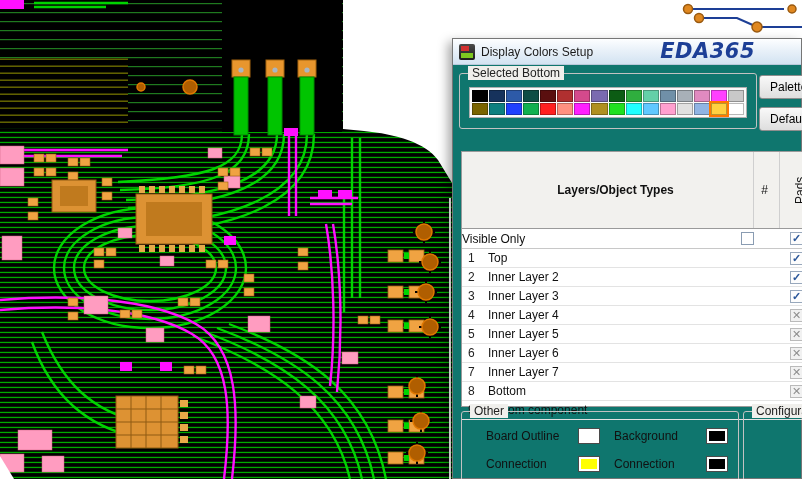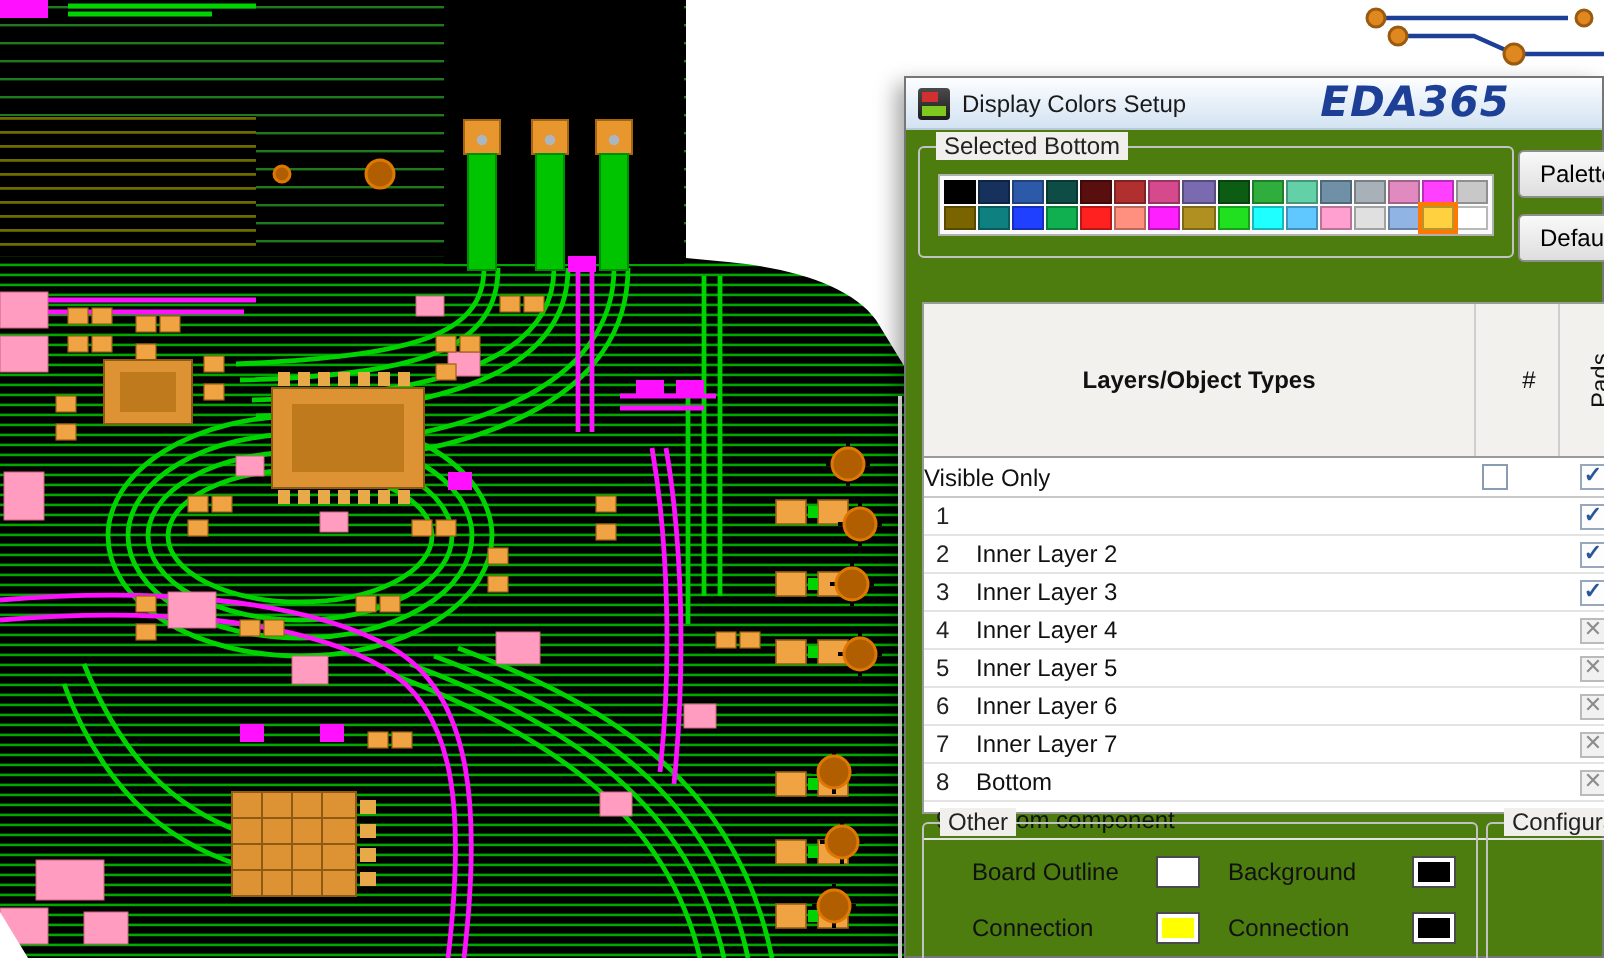--- a/index.html
+++ b/index.html
@@ -7,21 +7,21 @@
          font-family:"Liberation Sans",sans-serif;}
 
   
   .pcb{position:absolute;left:0;top:0;width:460px;height:479px;background:#000;}
 
   
   .topstrip{position:absolute;left:452px;top:0;width:350px;height:38px;background:#fff;}
 
   
   .dialog{position:absolute;left:452px;top:38px;width:350px;height:441px;
-          border:1px solid #767676;background:#4d7c0f;box-sizing:border-box;
+          border:1px solid #767676;background:#0f766e;box-sizing:border-box;
           box-shadow:-4px 4px 10px rgba(0,0,0,.35);}
   .titlebar{position:relative;height:26px;background:linear-gradient(#fdfeff,#e9f1f9 45%,#d3e3f2);
             border-bottom:1px solid #b9c9da;display:flex;align-items:center;padding:0 6px;box-sizing:border-box;}
   .appicon{width:16px;height:16px;border-radius:2px;background:linear-gradient(#4a4a4a,#1d1d1d);position:relative;flex:0 0 16px;}
   .appicon::before{content:"";position:absolute;left:2px;top:2px;width:8px;height:5px;background:#d23030;}
   .appicon::after{content:"";position:absolute;left:2px;right:2px;bottom:2px;height:5px;background:#7ec820;}
   .title{font-size:12px;color:#1a1a1a;margin-left:6px;white-space:nowrap;}
   .brand{position:absolute;right:46px;top:0px;font-family:"DejaVu Sans",sans-serif;font-weight:bold;
          font-size:21px;color:#1d3f96;letter-spacing:.5px;font-style:italic;}
   .dbody{position:relative;width:100%;height:415px;font-size:12px;color:#111;}
@@ -38,21 +38,21 @@
 
   .btn{position:absolute;height:24px;font-size:12px;font-family:inherit;border:1px solid #8e8e8e;
        border-radius:3px;background:linear-gradient(#f9f9f9,#dedede);padding:0 10px;
        text-align:left;white-space:nowrap;overflow:hidden;cursor:default;}
   .b1{left:306px;top:10px;width:110px;}
   .b2{left:306px;top:42px;width:118px;}
 
   .table{position:absolute;left:8px;top:86px;width:356px;height:256px;background:#fff;
          border:1px solid #9a9a9a;box-sizing:border-box;}
   .thead{position:relative;height:76px;background:#f2f1ee;border-bottom:1px solid #9a9a9a;}
-  .htitle{position:absolute;left:0;top:0;width:276px;height:100%;display:flex;align-items:center;
+  .htitle{position:absolute;left:16px;top:0;width:276px;height:100%;display:flex;align-items:center;
           justify-content:center;font-weight:bold;border-right:1px solid #cfcfcf;box-sizing:border-box;}
   .hhash{position:absolute;left:288px;top:0;height:100%;width:30px;display:flex;align-items:center;
          justify-content:center;border-right:1px solid #cfcfcf;box-sizing:border-box;}
   .hpads{position:absolute;left:326px;top:0;height:100%;width:24px;display:flex;align-items:center;
          justify-content:center;writing-mode:vertical-rl;transform:rotate(180deg);}
   .vrow{position:relative;height:19px;border-bottom:1px solid #c8c8c8;display:flex;align-items:center;}
   .vlabel{width:270px;text-align:left;}
   .vcheck{width:13px;height:13px;border:1px solid #8a9cb2;background:#fff;margin-left:9px;box-sizing:border-box;}
   .trow{display:flex;align-items:center;height:18px;border-bottom:1px solid #e3e3e3;position:relative;}
   .tnum{width:20px;padding-left:6px;color:#222;}
@@ -391,20 +391,21 @@
           <span class="hpads">Pads</span>
         </div>
         <div class="vrow">
           <span class="vlabel">Visible Only</span>
           <span class="vcheck"></span>
           <span class="tcheck checked"></span>
         </div>
         <div class="tbody">
             <div class="trow">
               <span class="tnum">1</span>
+              <span class="tlabel">Top</span>
               <span class="tcheck checked"></span>
             </div>
             <div class="trow">
               <span class="tnum">2</span>
               <span class="tlabel">Inner Layer 2</span>
               <span class="tcheck checked"></span>
             </div>
             <div class="trow">
               <span class="tnum">3</span>
               <span class="tlabel">Inner Layer 3</span>

